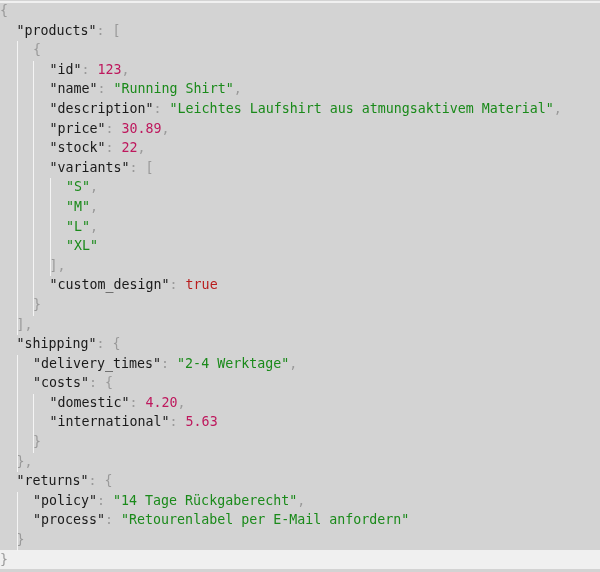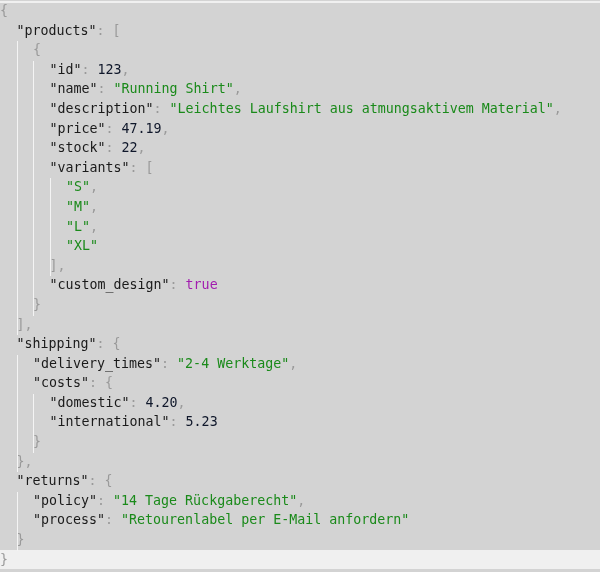--- a/index.html
+++ b/index.html
@@ -11,56 +11,56 @@
   }
   .viewer { position:relative; width:600px; height:572px; }
   .line {
     position:relative; height:19.6px; line-height:19.6px;
     white-space:pre; padding-left:0;
   }
   .line.last { background:#f0f0f0; }
   .k { color:#1a1a1a; }
   .p { color:#9a9a9a; }
   .s { color:#1a8a1a; }
-  .n { color:#0f172a;margin-top:28px; }
-  .b { color:#a21caf; }
+  .n { color:#be185d;margin-top:28px; }
+  .b { color:#b91c1c; }
   .guide {
     position:absolute; width:1px; background:#f4f4f4;
   }
   .top-edge { position:absolute; left:0; top:0; width:600px; height:2px; background:#f0f0f0; }
   .text { position:absolute; top:0; }
 </style>
 </head>
 <body>
 
 <div class="viewer">
   <div class="top-edge"></div>
   <div id="lines">
       <div class="line" style="margin-top: 1px;"><span class="text" style="left: 0px;"><span class="p">{</span></span></div>
       <div class="line"><span class="text" style="left: 16.5px;"><span class="k">"products"</span><span class="p">: [</span></span></div>
       <div class="line"><span class="text" style="left: 33px;"><span class="p">{</span></span></div>
       <div class="line"><span class="text" style="left: 49.5px;"><span class="k">"id"</span><span class="p">: </span><span class="n">123</span><span class="p">,</span></span></div>
       <div class="line"><span class="text" style="left: 49.5px;"><span class="k">"name"</span><span class="p">: </span><span class="s">"Running Shirt"</span><span class="p">,</span></span></div>
       <div class="line"><span class="text" style="left: 49.5px;"><span class="k">"description"</span><span class="p">: </span><span class="s">"Leichtes Laufshirt aus atmungsaktivem Material"</span><span class="p">,</span></span></div>
-      <div class="line"><span class="text" style="left: 49.5px;"><span class="k">"price"</span><span class="p">: </span><span class="n">47.19</span><span class="p">,</span></span></div>
+      <div class="line"><span class="text" style="left: 49.5px;"><span class="k">"price"</span><span class="p">: </span><span class="n">30.89</span><span class="p">,</span></span></div>
       <div class="line"><span class="text" style="left: 49.5px;"><span class="k">"stock"</span><span class="p">: </span><span class="n">22</span><span class="p">,</span></span></div>
       <div class="line"><span class="text" style="left: 49.5px;"><span class="k">"variants"</span><span class="p">: [</span></span></div>
       <div class="line"><span class="text" style="left: 66px;"><span class="s">"S"</span><span class="p">,</span></span></div>
       <div class="line"><span class="text" style="left: 66px;"><span class="s">"M"</span><span class="p">,</span></span></div>
       <div class="line"><span class="text" style="left: 66px;"><span class="s">"L"</span><span class="p">,</span></span></div>
       <div class="line"><span class="text" style="left: 66px;"><span class="s">"XL"</span></span></div>
       <div class="line"><span class="text" style="left: 49.5px;"><span class="p">],</span></span></div>
       <div class="line"><span class="text" style="left: 49.5px;"><span class="k">"custom_design"</span><span class="p">: </span><span class="b">true</span></span></div>
       <div class="line"><span class="text" style="left: 33px;"><span class="p">}</span></span></div>
       <div class="line"><span class="text" style="left: 16.5px;"><span class="p">],</span></span></div>
       <div class="line"><span class="text" style="left: 16.5px;"><span class="k">"shipping"</span><span class="p">: {</span></span></div>
       <div class="line"><span class="text" style="left: 33px;"><span class="k">"delivery_times"</span><span class="p">: </span><span class="s">"2-4 Werktage"</span><span class="p">,</span></span></div>
       <div class="line"><span class="text" style="left: 33px;"><span class="k">"costs"</span><span class="p">: {</span></span></div>
       <div class="line"><span class="text" style="left: 49.5px;"><span class="k">"domestic"</span><span class="p">: </span><span class="n">4.20</span><span class="p">,</span></span></div>
-      <div class="line"><span class="text" style="left: 49.5px;"><span class="k">"international"</span><span class="p">: </span><span class="n">5.23</span></span></div>
+      <div class="line"><span class="text" style="left: 49.5px;"><span class="k">"international"</span><span class="p">: </span><span class="n">5.63</span></span></div>
       <div class="line"><span class="text" style="left: 33px;"><span class="p">}</span></span></div>
       <div class="line"><span class="text" style="left: 16.5px;"><span class="p">},</span></span></div>
       <div class="line"><span class="text" style="left: 16.5px;"><span class="k">"returns"</span><span class="p">: {</span></span></div>
       <div class="line"><span class="text" style="left: 33px;"><span class="k">"policy"</span><span class="p">: </span><span class="s">"14 Tage Rückgaberecht"</span><span class="p">,</span></span></div>
       <div class="line"><span class="text" style="left: 33px;"><span class="k">"process"</span><span class="p">: </span><span class="s">"Retourenlabel per E-Mail anfordern"</span></span></div>
       <div class="line"><span class="text" style="left: 16.5px;"><span class="p">}</span></span></div>
       <div class="line last"><span class="text" style="left: 0px;"><span class="p">}</span></span></div>
     </div>
 <div class="guide" style="left: 17px; top: 40.2px; height: 294px; background: rgb(244, 244, 244);"></div>
     <div class="guide" style="left: 33px; top: 59.8px; height: 254.8px; background: rgb(244, 244, 244);"></div>

